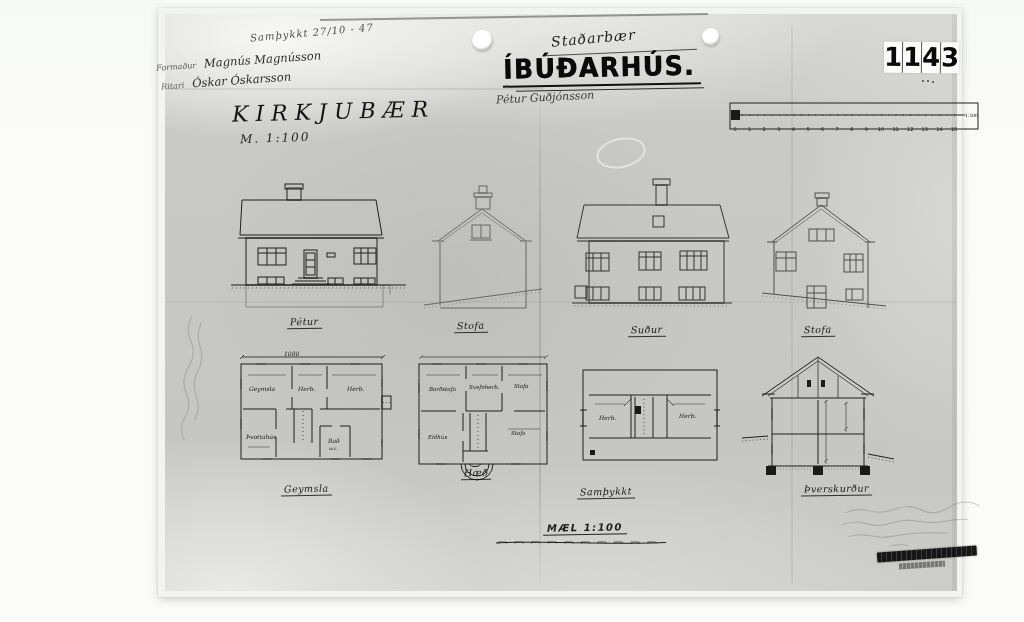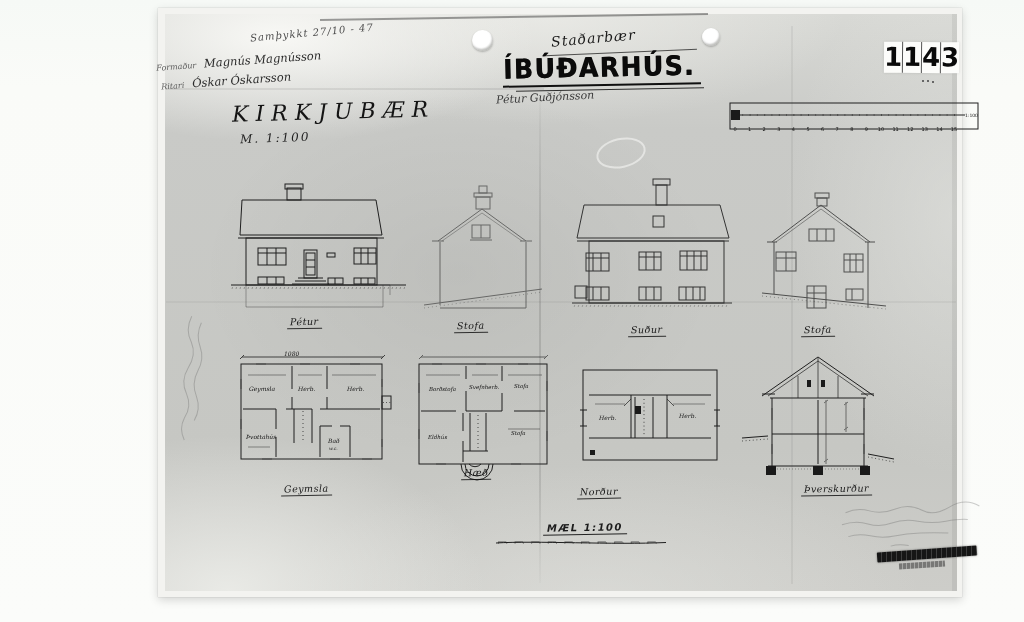--- a/index.html
+++ b/index.html
@@ -380,21 +380,21 @@
     </g>
     <rect x="11" y="84" width="5" height="5" class="fill"></rect>
     <g opacity="0.45">
       <path d="M16,38 H46 M94,38 H126" stroke-width="0.5"></path>
     </g>
     <g>
       <text x="20" y="54" font-size="6" class="hwt">Herb.</text>
       <text x="100" y="52" font-size="6" class="hwt">Herb.</text>
     </g>
   </svg>
-  <div class="abs lbl" style="left:577px;top:486px">Norður</div>
+  <div class="abs lbl" style="left:577px;top:486px">Samþykkt</div>
 
   <svg class="fig" style="left:742px;top:346px" width="152" height="140" viewBox="0 0 152 140" role="img">
     <g>
       <path d="M20,50 L76,11 L132,50" stroke-width="1.6"></path>
       <path d="M26,50 L76,15 L126,50" stroke-width="0.8" opacity="0.7"></path>
       <path d="M20,48 H33 M119,48 H132" stroke-width="3"></path>
       <path d="M56,30 V52 M76,12 V52 M96,30 V52" stroke-width="0.8" opacity="0.7"></path>
       <rect x="65" y="34" width="4" height="7" class="fill"></rect>
         <rect x="79" y="34" width="4" height="7" class="fill"></rect>
     </g>

